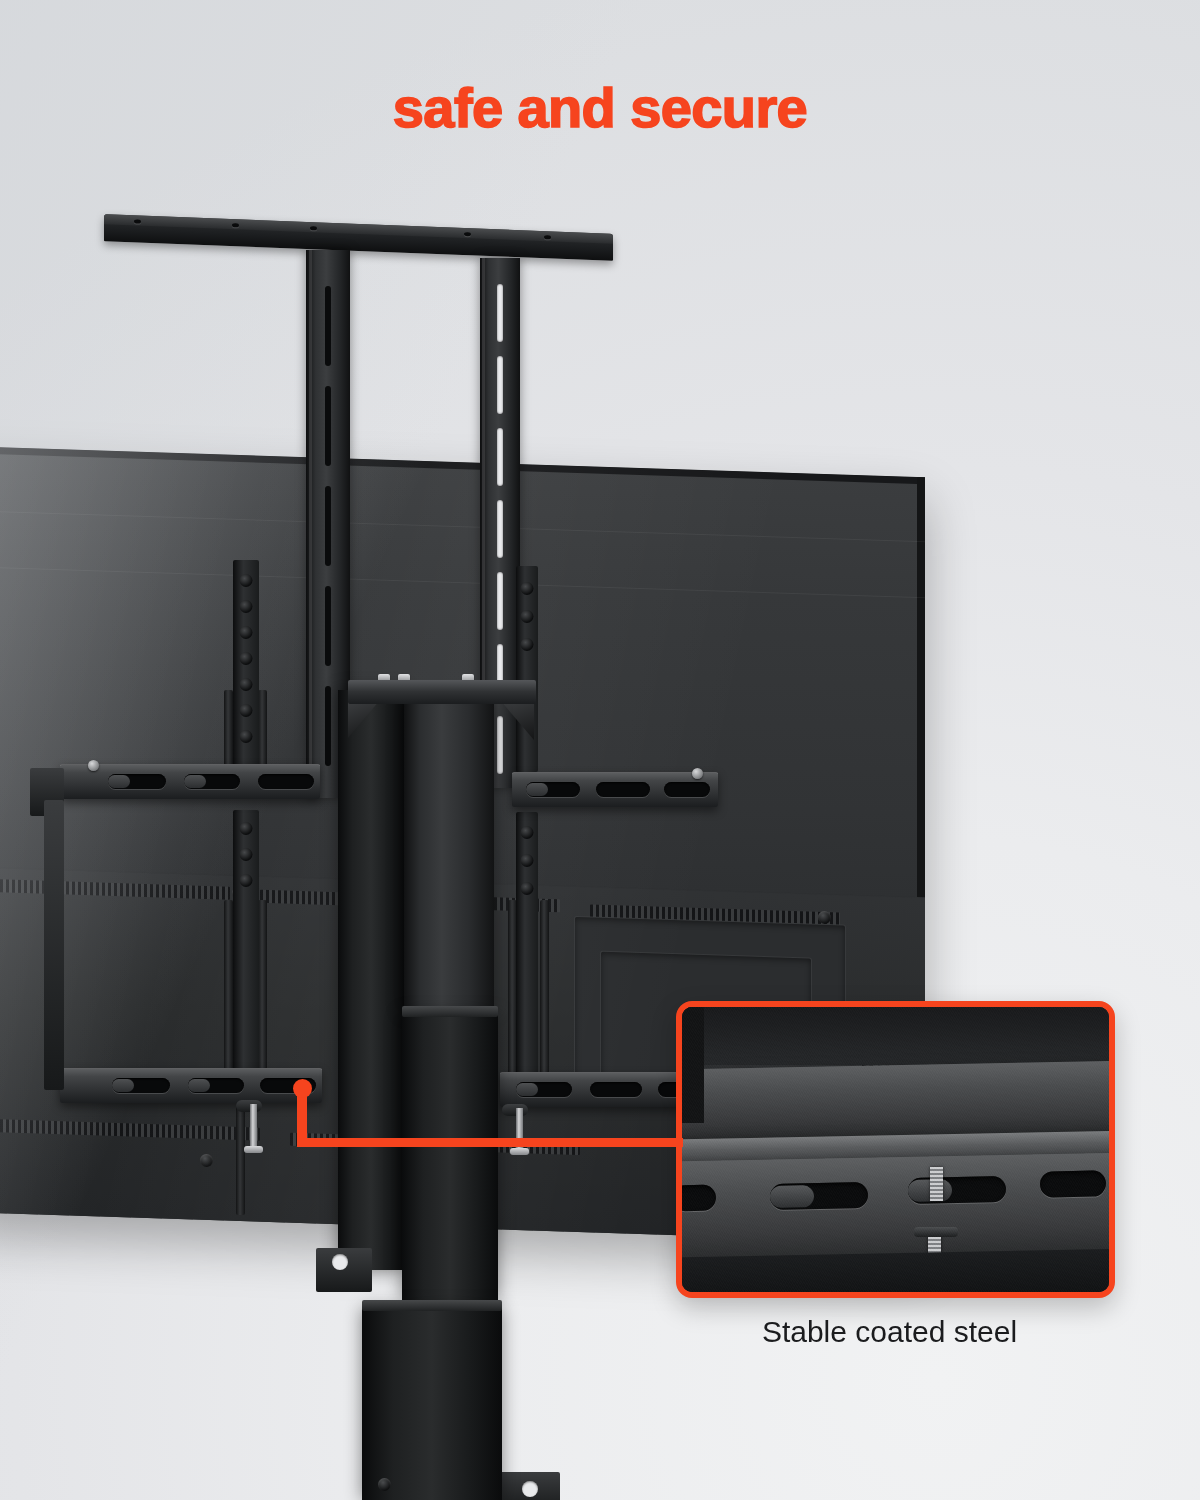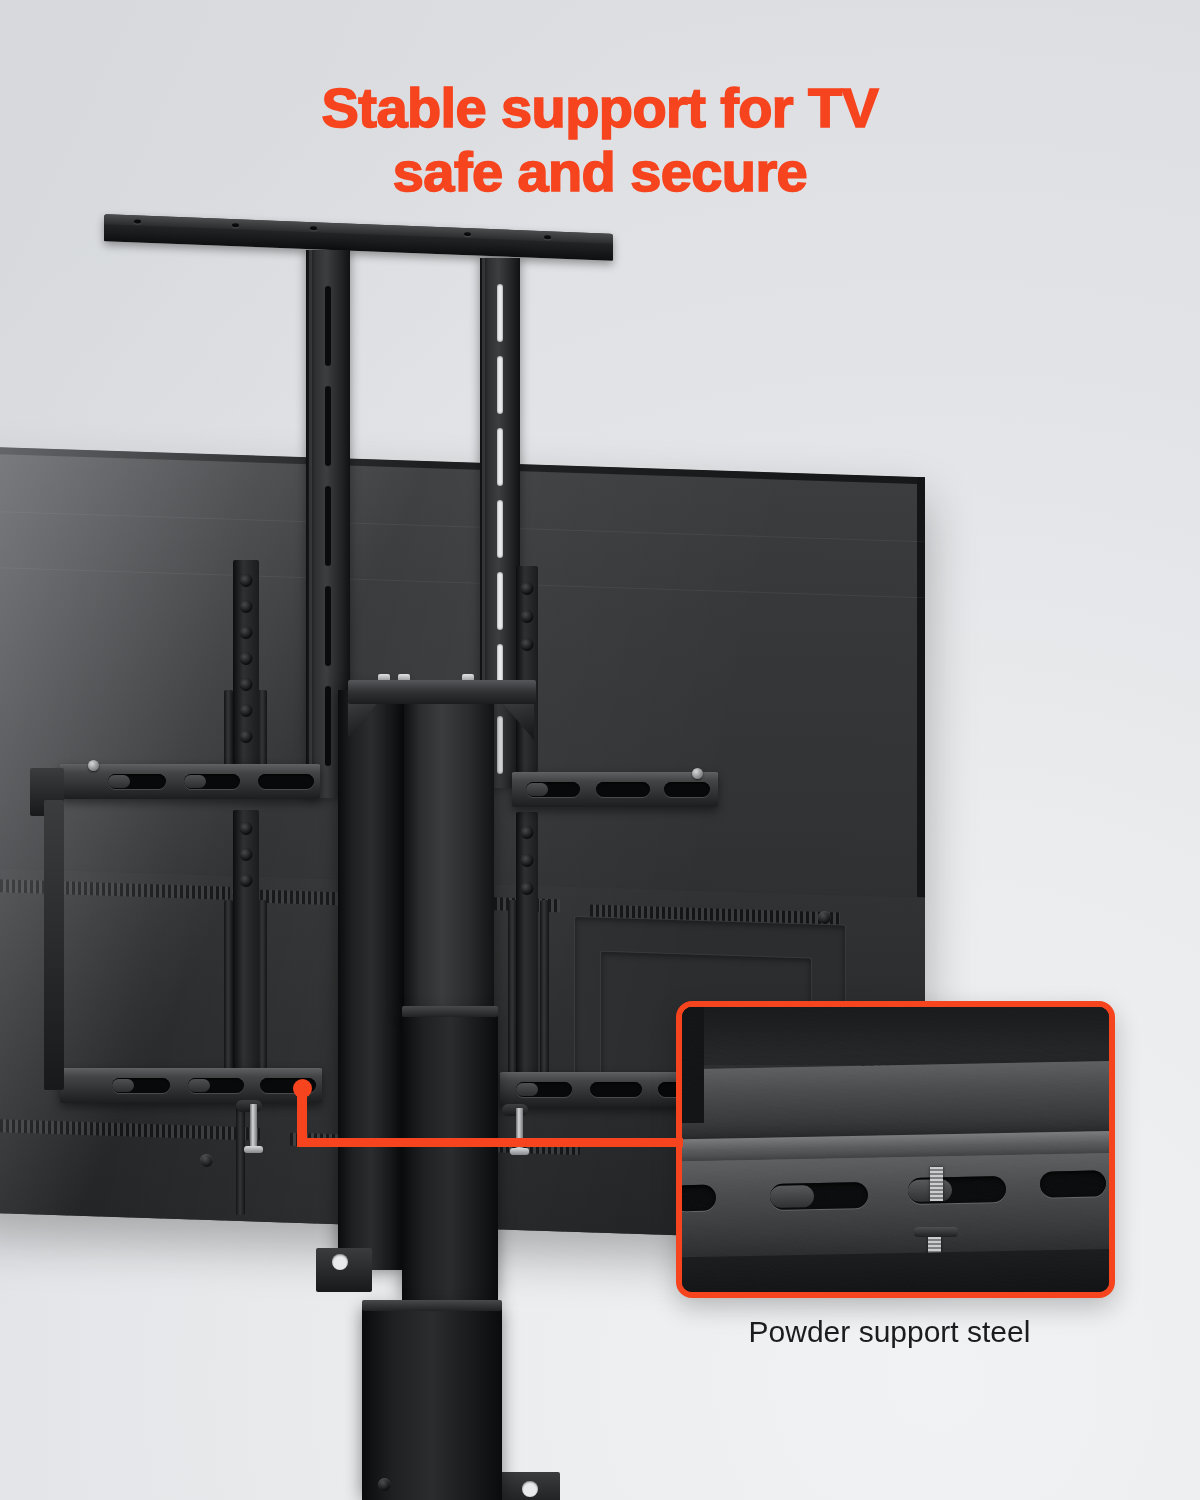--- a/index.html
+++ b/index.html
@@ -247,21 +247,20 @@
     z-index:73;
   }
   .caption .c2{display:block;}
 </style>
 </head>
 <body>
 
 <div class="stage">
 
   <div class="headline">
-    <span>Stable support for TV</span>
     <span class="l2">safe and secure</span>
   </div>
 
   <div class="tv">
     <div class="tv-bezel-top"></div>
     <div class="tv-bezel-right"></div>
 
     <div class="tv-band" style="top:64px;"></div>
     <div class="tv-band" style="top:120px;"></div>
 
@@ -456,16 +455,16 @@
       <div style="position:absolute;left:-4%;top:246px;width:112%;height:60px;
                   background:linear-gradient(180deg,#1a1c1e,#0d0e0f);transform:rotate(-1.1deg);"></div>
 
       <div style="position:absolute;left:-4px;top:-4px;width:26px;height:120px;background:#121314;"></div>
 
       <div class="co-grain"></div>
     </div>
   </div>
 
   <div class="caption">
-    <span>Powder support steel</span>
+    <span>Stable coated steel</span>
   </div>
 
 </div>
 
 </body></html>

